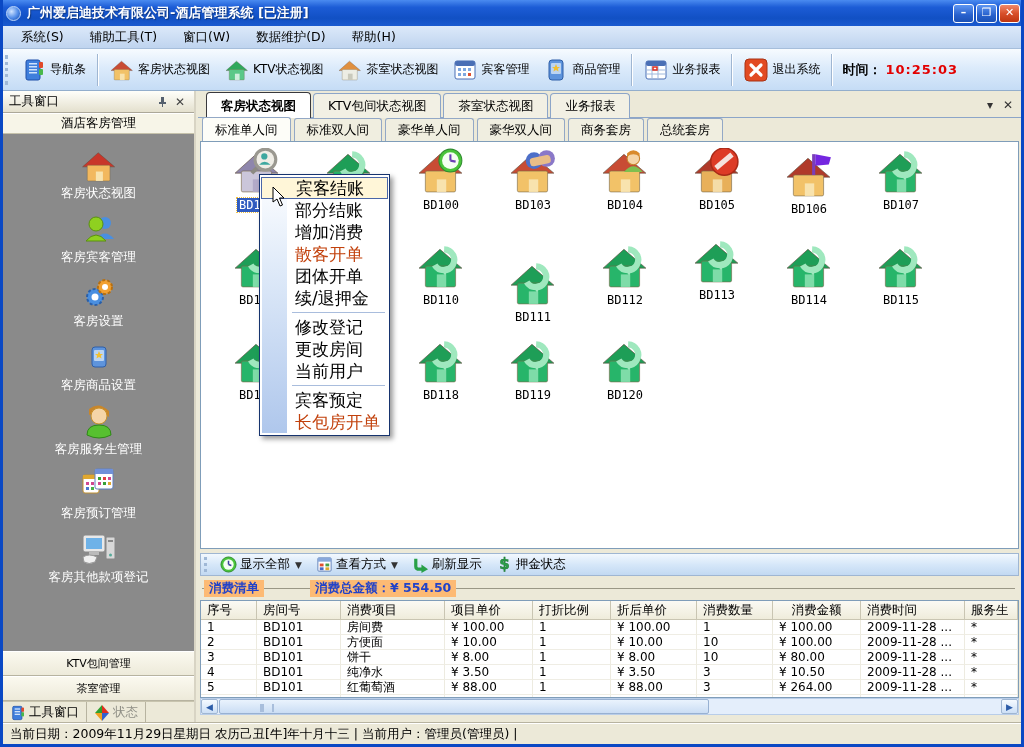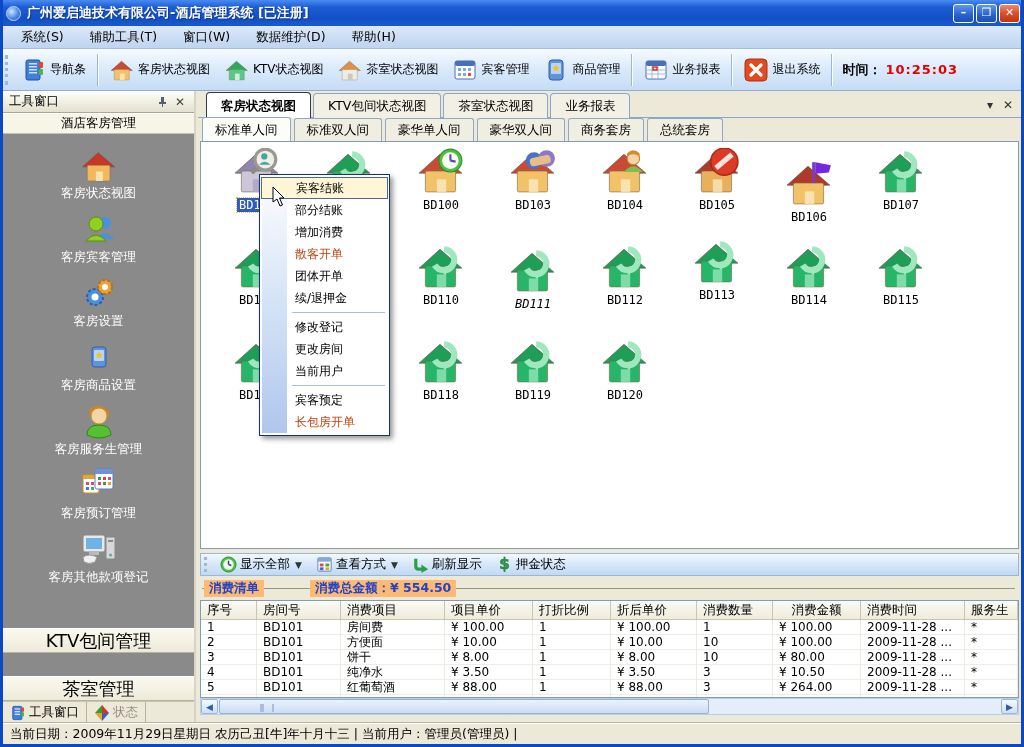--- a/index.html
+++ b/index.html
@@ -43,21 +43,21 @@
     display:flex;align-items:center;padding:0 6px;font-size:12.5px;}
   .sb-title .t{flex:1;}
   .sb-title .g{width:16px;text-align:center;color:#444;font-size:12px;}
   .sb-section{height:21px;background:#F7F5E8;border-bottom:1px solid #C5C1AA;border-top:1px solid #fff;
     display:flex;align-items:center;justify-content:center;font-size:12.5px;}
   .sb-body{flex:1;display:flex;flex-direction:column;align-items:center;padding-top:13px;overflow:hidden;}
   .sb-item{display:flex;flex-direction:column;align-items:center;margin-bottom:9px;}
   .sb-item .ic{width:36px;height:36px;display:flex;align-items:center;justify-content:center;}
   .sb-item .lb{color:#fff;font-size:12.5px;margin-top:2px;white-space:nowrap;}
   .sb-bar{height:25px;background:linear-gradient(180deg,#FBF9EF,#EDEADA);border-top:1px solid #fff;
-    border-bottom:1px solid #B7B3A0;display:flex;align-items:center;justify-content:center;font-size:18px;margin-top:23px;}
+    border-bottom:1px solid #B7B3A0;display:flex;align-items:center;justify-content:center;font-size:11px;}
   .sb-footer{height:22px;background:#ECE9D8;display:flex;align-items:stretch;border-top:1px solid #C8C4AE;}
   .sb-ftab{display:flex;align-items:center;padding:0 7px;border-right:1px solid #B7B3A0;font-size:12.5px;}
   .sb-ftab .ic{width:16px;height:16px;margin-right:3px;}
   .sb-ftab.inactive{color:#8F8F86;}
   
   .main{position:absolute;left:195px;top:91px;right:0px;bottom:21px;background:#ECE9D8;}
   .tabstrip{position:absolute;left:0;top:0;right:0;height:27px;border-bottom:1px solid #8CA5C8;
     display:flex;align-items:flex-end;padding-left:8px;}
   .tab{padding:4px 14px 3px 14px;margin-right:2px;font-size:12.5px;background:#F2F0E4;
     border:1px solid #8CA5C8;border-bottom:none;border-radius:4px 4px 0 0;position:relative;top:1px;}
@@ -71,21 +71,21 @@
     border:1px solid #7F9DB9;overflow:hidden;}
   .room-cell{position:absolute;width:88px;text-align:center;}
   .room-cell .ric{display:inline-block;width:48px;height:46px;}
   .room-label{display:block;margin-top:1px;font-family:"DejaVu Sans Mono","Liberation Mono",monospace;font-size:12px;}
   .room-label.selected{display:inline-block;background:#2F5BC0;color:#fff;outline:1px dotted #F0C040;padding:0 2px;}
   
   .ctxmenu{position:absolute;left:61px;top:83px;width:131px;background:#fff;
     border:1px solid #16336E;box-shadow:3px 3px 5px rgba(0,0,0,.4);padding:2px 1px;z-index:50;}
   .ctxmenu .strip{position:absolute;left:2px;top:2px;bottom:2px;width:25px;
     background:linear-gradient(180deg,#FDFEFF 0%,#DCE8F8 40%,#AFC7EC 100%);}
-  .ctx-item{position:relative;height:22px;line-height:22px;padding-left:34px;font-size:12px;white-space:nowrap;}
+  .ctx-item{position:relative;height:22px;line-height:22px;padding-left:34px;font-size:17px;white-space:nowrap;}
   .ctx-item.hl{background:#FFF6D8;border:1px solid #4A66A8;line-height:20px;}
   .ctx-item.disabled{color:#c2410c;}
   .ctx-sep{position:relative;margin:3px 3px 3px 31px;border-top:1px solid #A9BDDD;}
   .cursor{position:absolute;left:74px;top:96px;z-index:60;}
   
   .viewbar{position:absolute;left:2px;top:462px;right:2px;height:23px;
     background:linear-gradient(180deg,#F2F8FE,#D6E7F9 50%,#C2D9F2);border:1px solid #9FB6D2;
     display:flex;align-items:center;}
   .vb-grip{width:4px;height:15px;border-left:3px dotted #9FB8D6;margin:0 5px 0 3px;}
   .vb-item{display:flex;align-items:center;padding:0 7px;font-size:12.5px;white-space:nowrap;}
@@ -460,21 +460,21 @@
               <path d="M25 5 Q31 -1 37 5 L37 8 Q31 4 25 8 Z" fill="#D98A2B"></path>
               <path d="M22 23 Q31 12 40 23 Z" fill="#7FBF4F"></path>
             </svg></span><span class="room-label">BD104</span></div>
         <div class="room-cell" style="left: 472px; top: 6px;"><span class="ric"><svg width="48" height="46.08" viewBox="0 0 46 44">
               <polygon points="22,6 2,24 43,24" fill="#B03A2A" stroke="#5B4A3A" stroke-width="0.6"></polygon>
               <rect x="8" y="22" width="29" height="20" rx="1.5" fill="#E8B05A" stroke="#7A6A4A" stroke-width="0.6"></rect>
               <rect x="19" y="30" width="9" height="12" fill="#F4DCA8"></rect>
               <circle cx="30" cy="13" r="13" fill="#DD3B26" stroke="#A82A18" stroke-width="1.5"></circle>
               <rect x="20" y="10" width="20" height="5" fill="#F5E2DC" transform="rotate(-40 30 13)"></rect>
             </svg></span><span class="room-label">BD105</span></div>
-        <div class="room-cell" style="left: 564px; top: 18px;"><span class="ric"><svg width="48" height="46.08" viewBox="0 0 46 44">
+        <div class="room-cell" style="left: 564px; top: 10px;"><span class="ric"><svg width="48" height="46.08" viewBox="0 0 46 44">
               <polygon points="22,6 2,24 43,24" fill="#B03A2A" stroke="#5B4A3A" stroke-width="0.6"></polygon>
               <rect x="8" y="22" width="29" height="20" rx="1.5" fill="#F2C268" stroke="#7A6A4A" stroke-width="0.6"></rect>
               <rect x="19" y="30" width="9" height="12" fill="#F8E3AE"></rect>
               <rect x="26" y="2" width="3" height="20" fill="#7A3FB8"></rect>
               <polygon points="29,2 44,5 42,12 29,13" fill="#7426E0"></polygon>
             </svg></span><span class="room-label">BD106</span></div>
         <div class="room-cell" style="left: 656px; top: 6px;"><span class="ric"><svg width="48" height="46.08" viewBox="0 0 46 44">
               <polygon points="22,6 2,24 43,24" fill="#1E9E57" stroke="#5B4A3A" stroke-width="0.6"></polygon>
               <rect x="8" y="22" width="29" height="20" rx="1.5" fill="#27B56A" stroke="#7A6A4A" stroke-width="0.6"></rect>
               <rect x="19" y="30" width="9" height="12" fill="#7EDCA8"></rect>
@@ -495,21 +495,21 @@
               <path d="M26 6 a10 10 0 1 1 -9 15" fill="none" stroke="#9FE8BE" stroke-width="6"></path>
               <polygon points="22,24 32,21 27,31" fill="#9FE8BE"></polygon>
             </svg></span><span class="room-label">BD109</span></div>
         <div class="room-cell" style="left: 196px; top: 101px;"><span class="ric"><svg width="48" height="46.08" viewBox="0 0 46 44">
               <polygon points="22,6 2,24 43,24" fill="#1E9E57" stroke="#5B4A3A" stroke-width="0.6"></polygon>
               <rect x="8" y="22" width="29" height="20" rx="1.5" fill="#27B56A" stroke="#7A6A4A" stroke-width="0.6"></rect>
               <rect x="19" y="30" width="9" height="12" fill="#7EDCA8"></rect>
               <path d="M26 6 a10 10 0 1 1 -9 15" fill="none" stroke="#9FE8BE" stroke-width="6"></path>
               <polygon points="22,24 32,21 27,31" fill="#9FE8BE"></polygon>
             </svg></span><span class="room-label">BD110</span></div>
-        <div class="room-cell" style="left: 288px; top: 105px; font-style: italic;"><span class="ric"><svg width="48" height="46.08" viewBox="0 0 46 44">
+        <div class="room-cell" style="left: 288px; top: 118px;"><span class="ric"><svg width="48" height="46.08" viewBox="0 0 46 44">
               <polygon points="22,6 2,24 43,24" fill="#1E9E57" stroke="#5B4A3A" stroke-width="0.6"></polygon>
               <rect x="8" y="22" width="29" height="20" rx="1.5" fill="#27B56A" stroke="#7A6A4A" stroke-width="0.6"></rect>
               <rect x="19" y="30" width="9" height="12" fill="#7EDCA8"></rect>
               <path d="M26 6 a10 10 0 1 1 -9 15" fill="none" stroke="#9FE8BE" stroke-width="6"></path>
               <polygon points="22,24 32,21 27,31" fill="#9FE8BE"></polygon>
             </svg></span><span class="room-label">BD111</span></div>
         <div class="room-cell" style="left: 380px; top: 101px;"><span class="ric"><svg width="48" height="46.08" viewBox="0 0 46 44">
               <polygon points="22,6 2,24 43,24" fill="#1E9E57" stroke="#5B4A3A" stroke-width="0.6"></polygon>
               <rect x="8" y="22" width="29" height="20" rx="1.5" fill="#27B56A" stroke="#7A6A4A" stroke-width="0.6"></rect>
               <rect x="19" y="30" width="9" height="12" fill="#7EDCA8"></rect>

